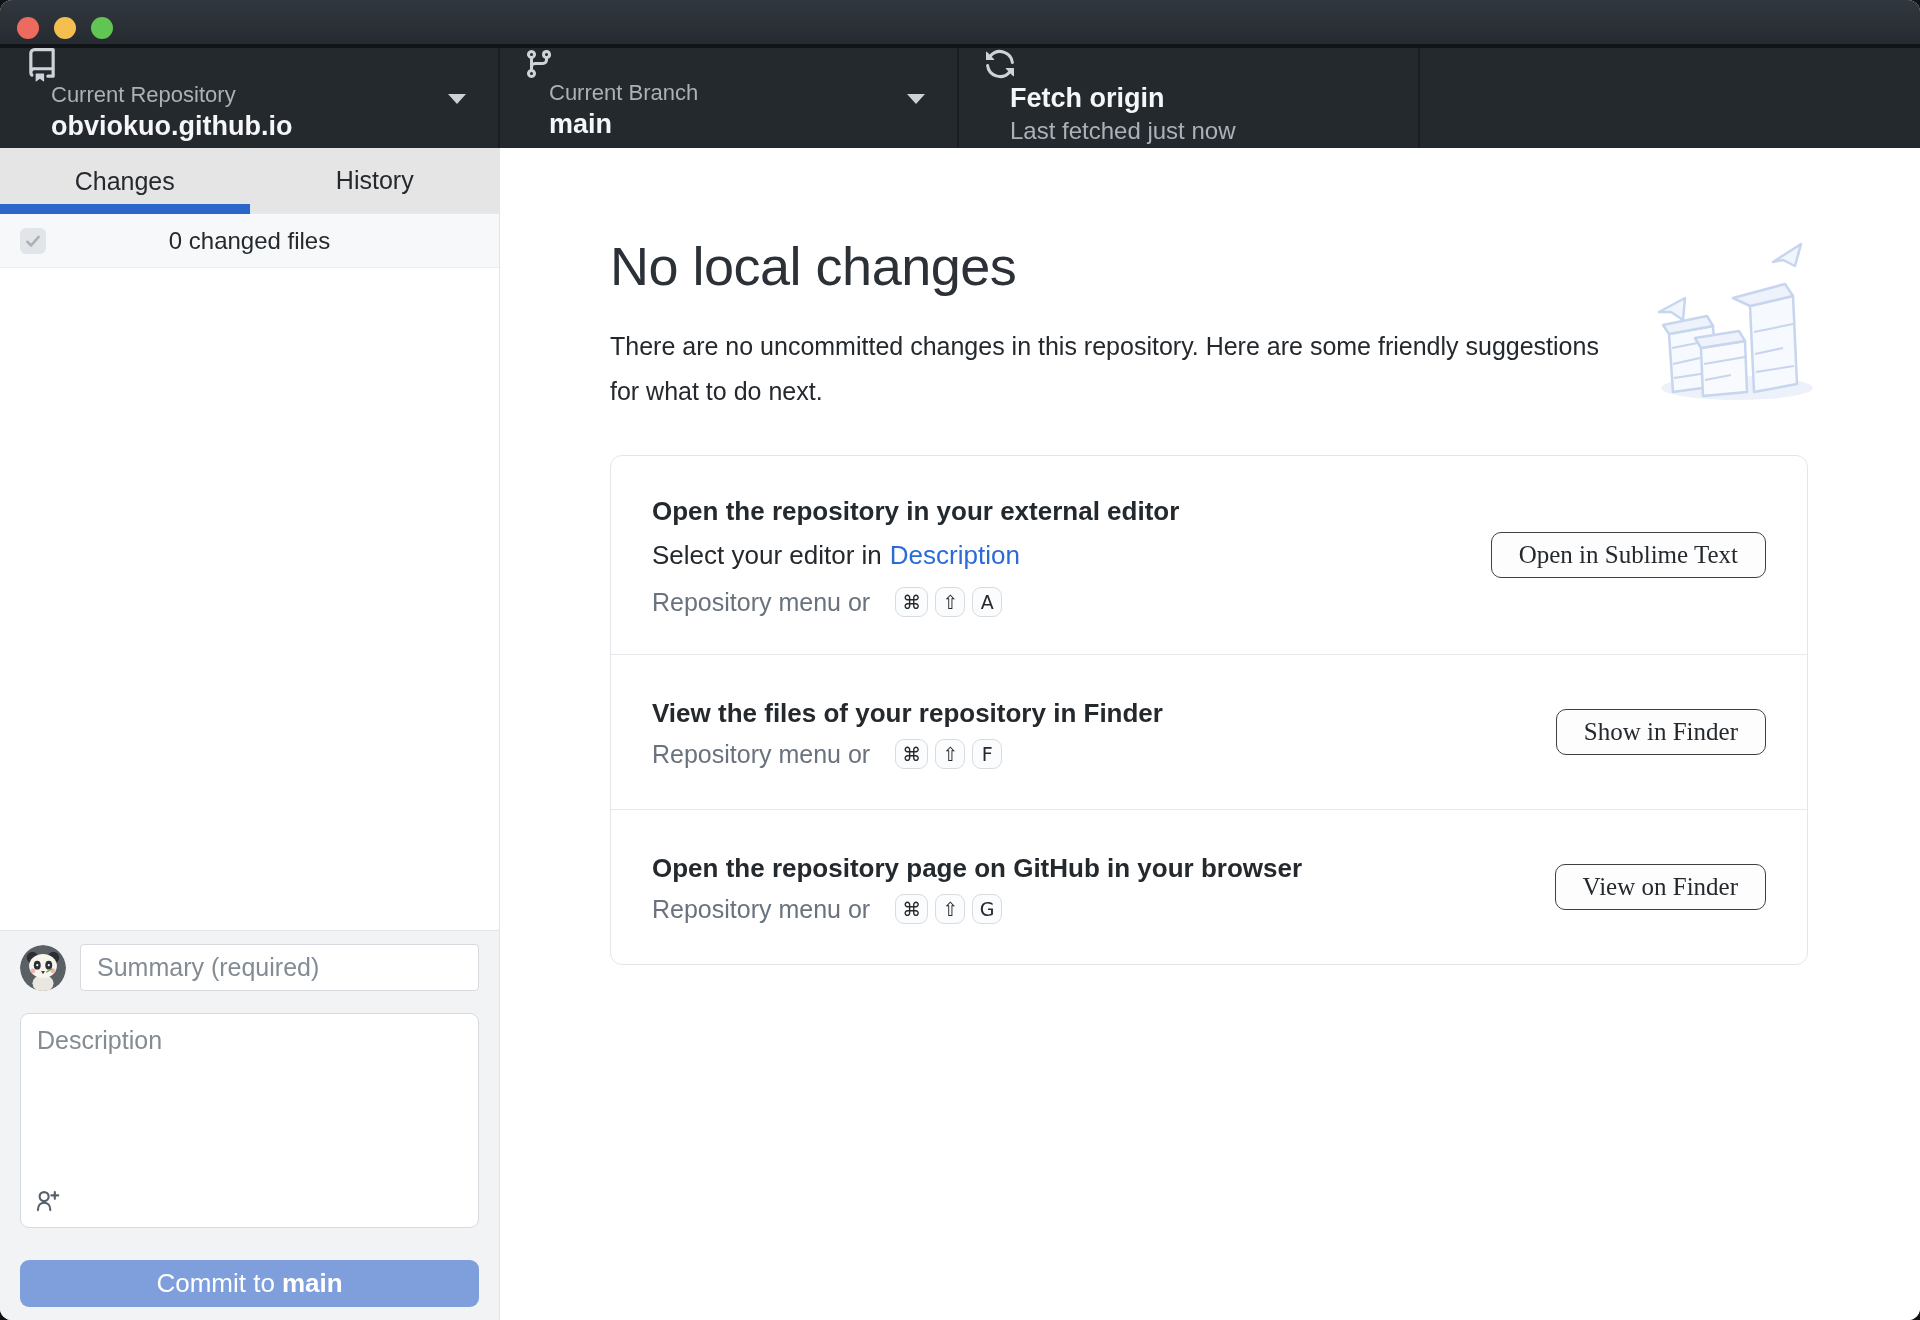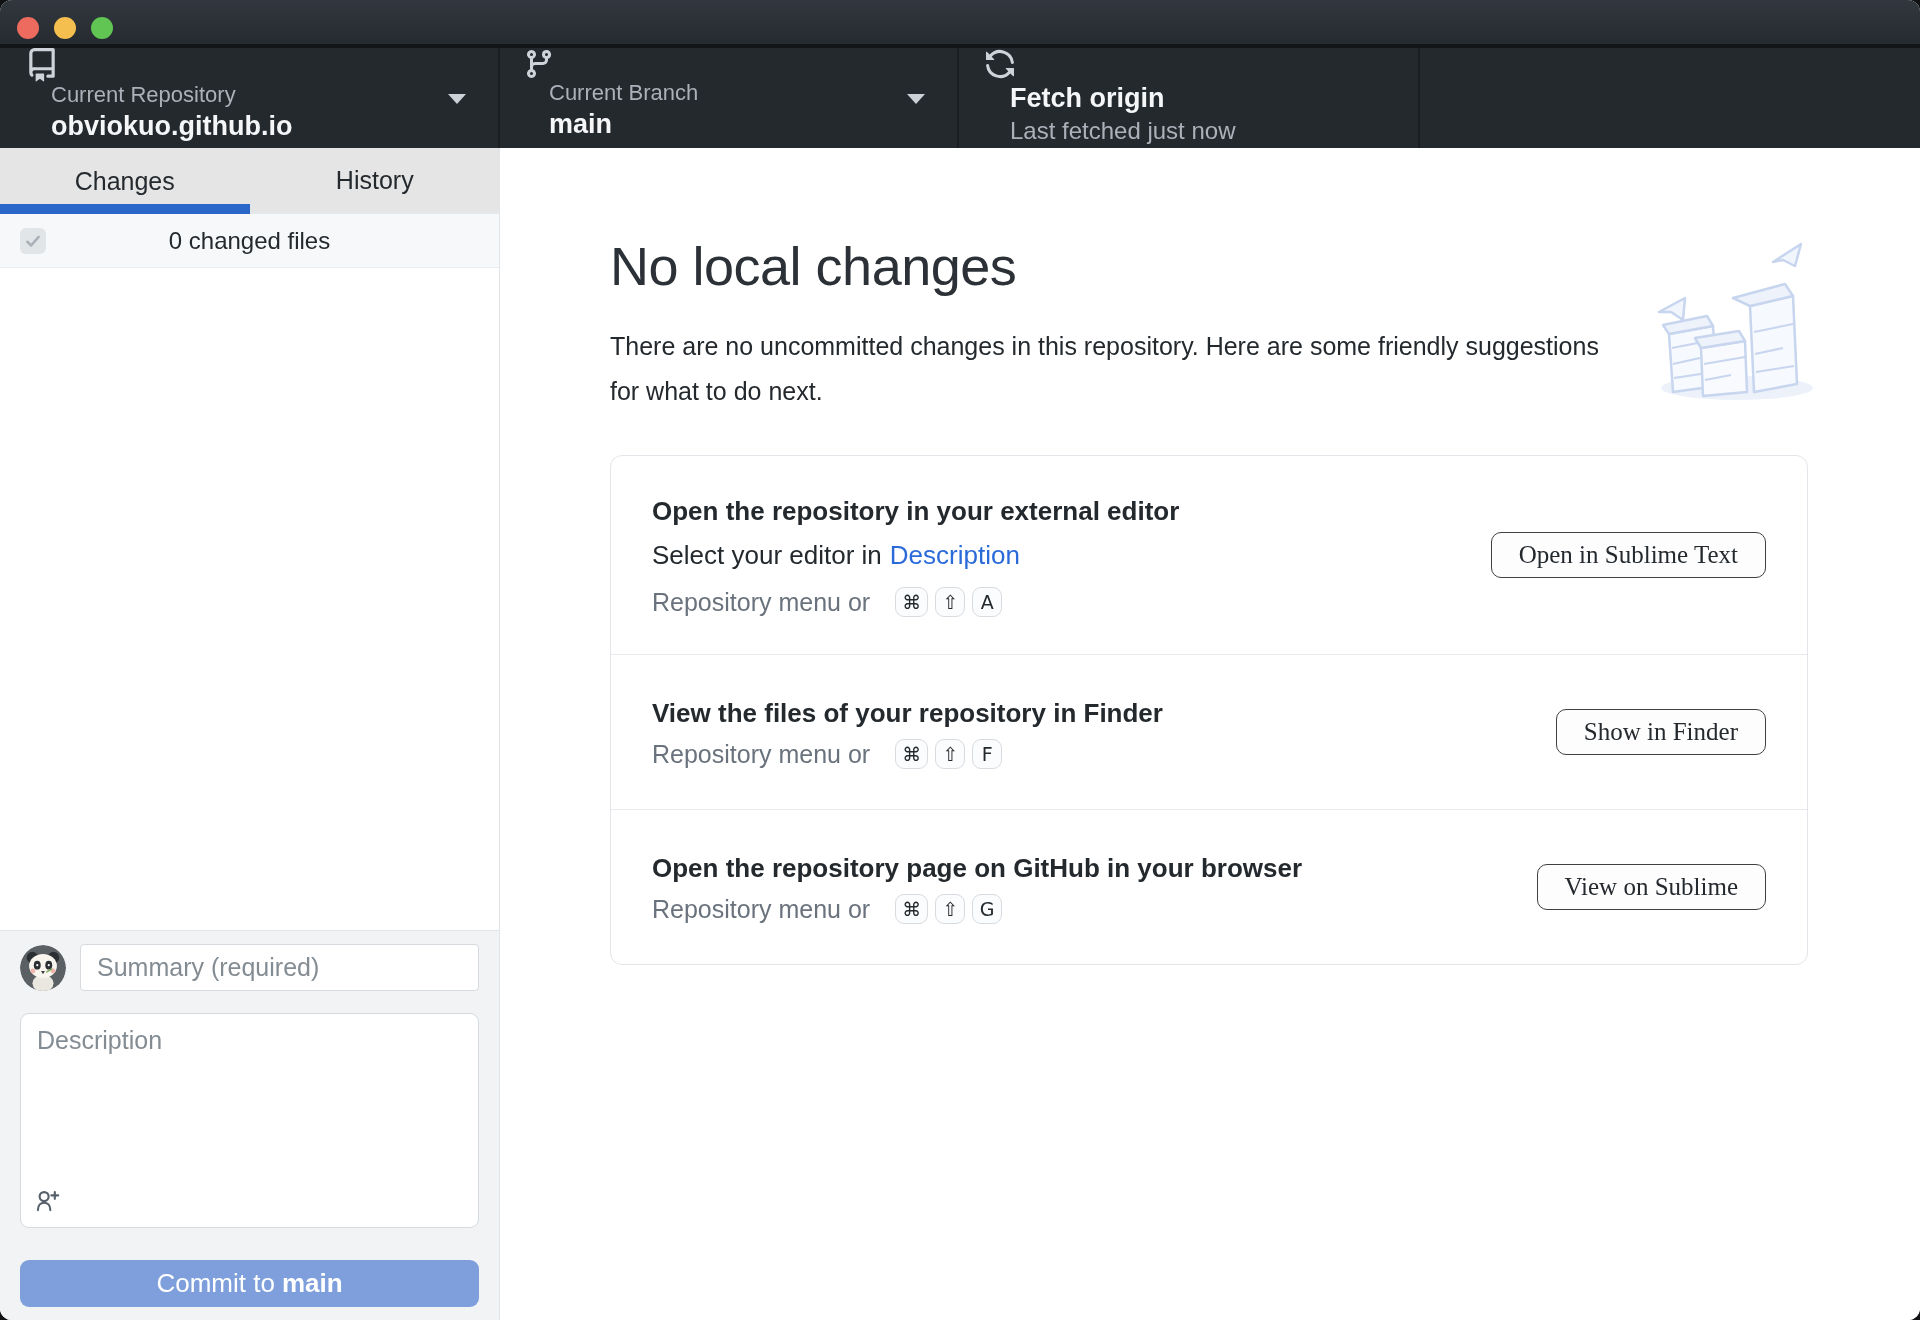--- a/index.html
+++ b/index.html
@@ -258,19 +258,19 @@
         <div class="srow r3">
           <div class="sleft">
             <div class="stitle">Open the repository page on GitHub in your browser</div>
             <div class="sshort" style="margin-top:8px;">
               <span class="gray">Repository menu or</span>
               <kbd>⌘</kbd>
               <kbd>⇧</kbd>
               <kbd>G</kbd>
             </div>
           </div>
-          <button class="sbtn">View on Sublime</button>
+          <button class="sbtn">View on Finder</button>
         </div>
 
       </div>
     </main>
   </div>
 </div>
 
 </body></html>

